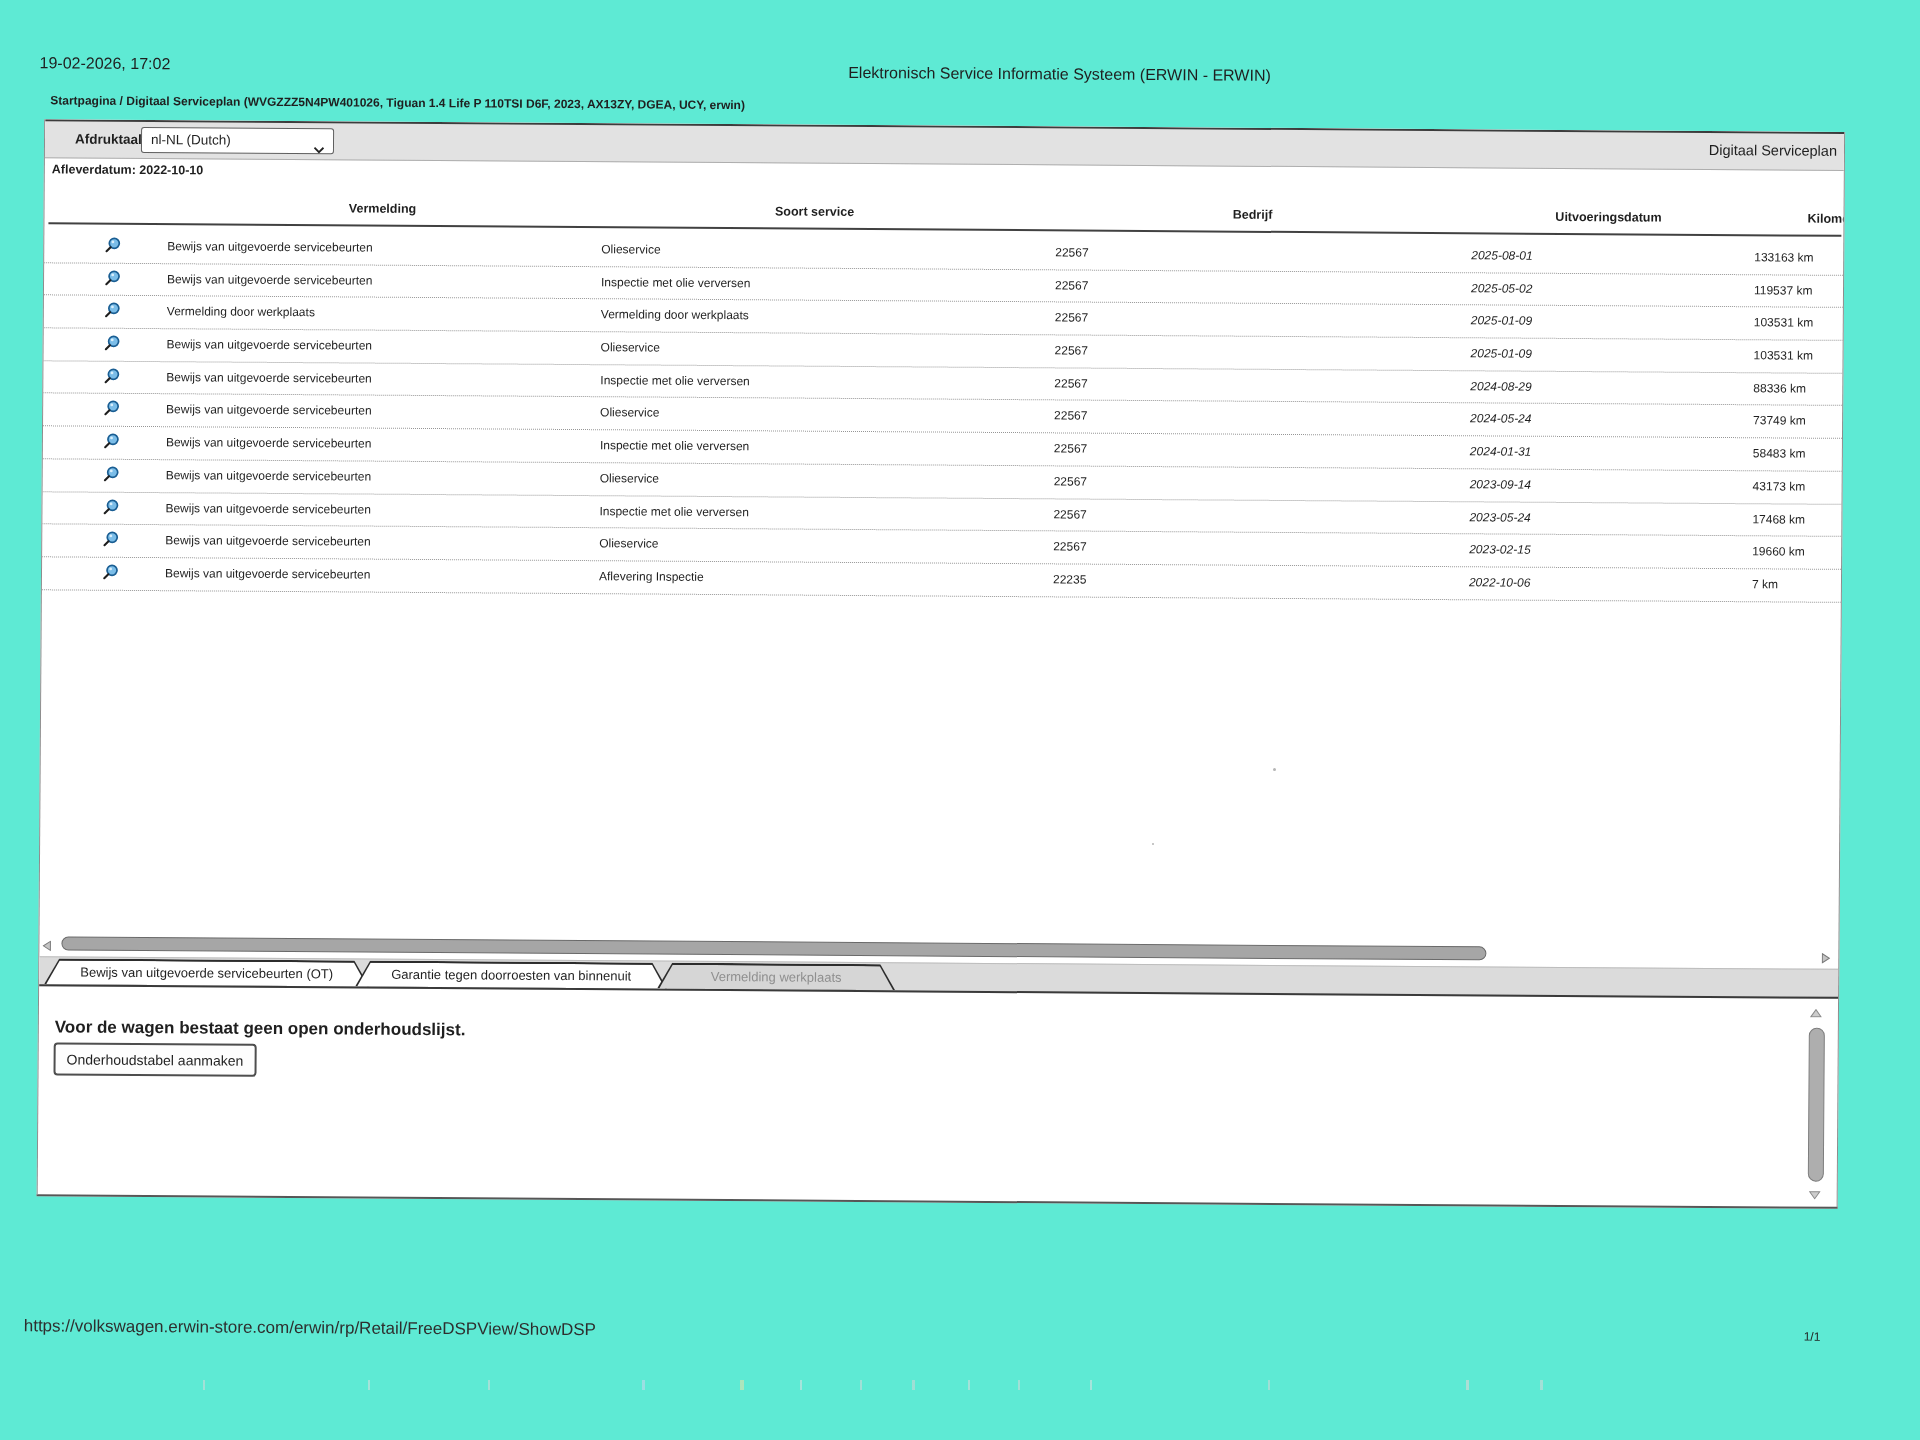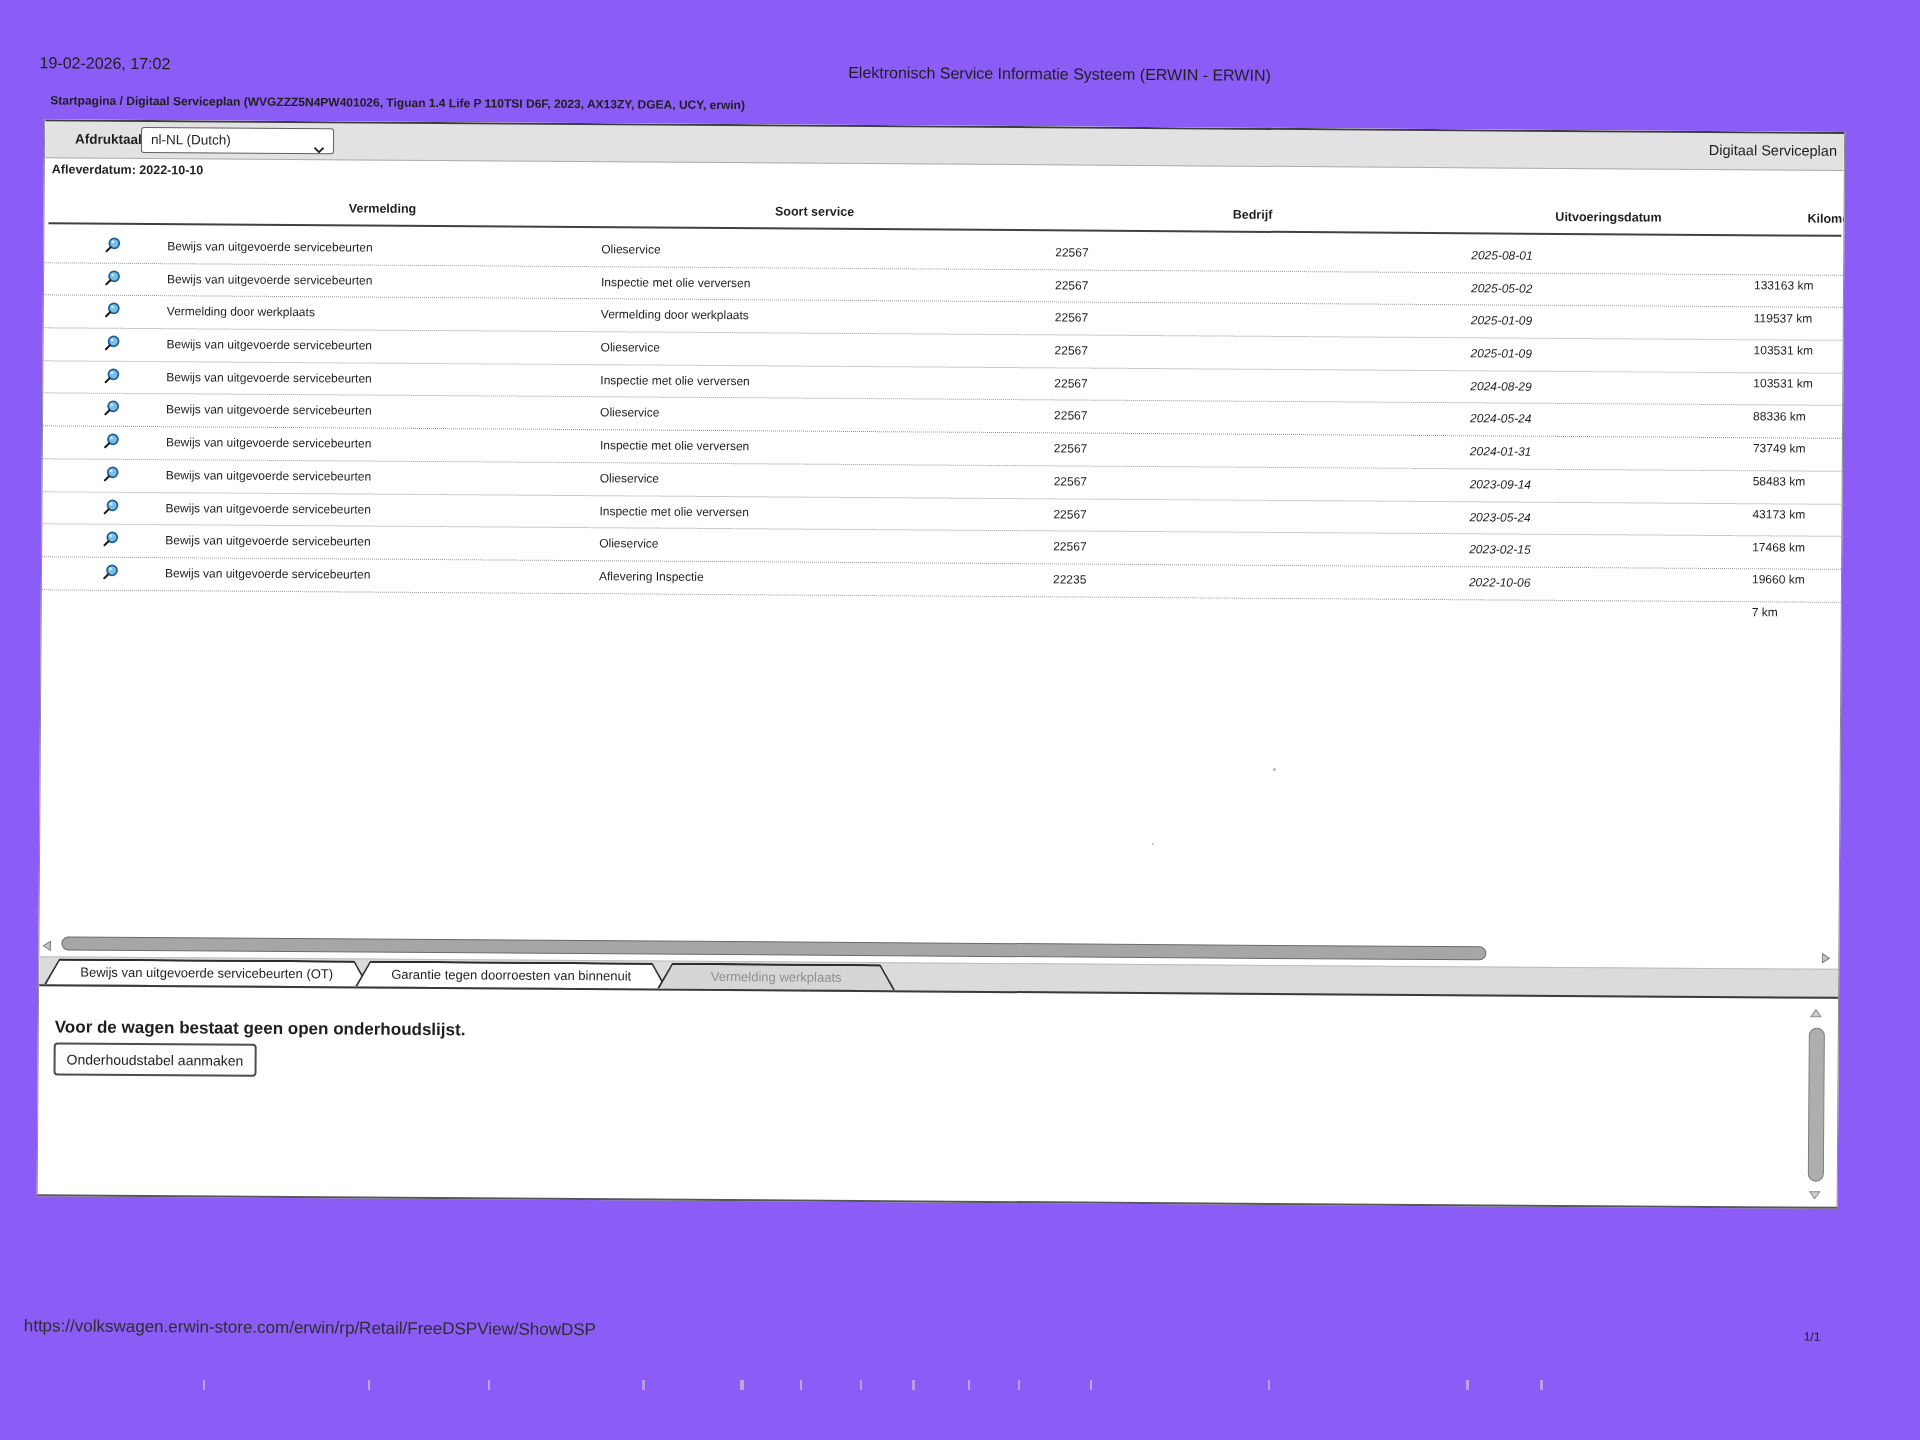--- a/index.html
+++ b/index.html
@@ -1,17 +1,17 @@
 <!DOCTYPE html>
 <html><head>
 <meta charset="utf-8">
 <style>
   html,body{margin:0;padding:0;}
   body{background:#e8e8e8;}
-  .sheet{position:relative;width:1920px;height:1440px;background:#8b5cf6;overflow:hidden;
+  .sheet{position:relative;width:1920px;height:1440px;background:#5eead4;overflow:hidden;
          font-family:"Liberation Sans",sans-serif;color:#1f1f1f;}
   .rot{position:absolute;inset:0;transform:rotate(0.4deg);transform-origin:0 0;}
 
   
   .printed-at{position:absolute;left:40px;top:54px;font-size:16px;}
   .main-title{position:absolute;left:660px;top:58px;width:800px;text-align:center;font-size:16px;}
   .breadcrumb{position:absolute;left:51px;top:93px;font-size:12px;font-weight:bold;}
 
   
   .frame{position:absolute;left:45px;top:119px;width:1799px;height:1075px;background:#fff;
@@ -38,21 +38,21 @@
   .head-line{position:absolute;left:4px;right:2px;top:103px;border-top:2px solid #414141;}
 
   .rows{position:absolute;left:0;top:111px;width:100%;}
   .row{position:relative;height:31.7px;border-bottom:1px dotted #969696;}
   .row .icon{position:absolute;left:60px;top:6px;width:17px;height:17px;cursor:pointer;}
   .cell{position:absolute;top:8px;font-size:12px;white-space:nowrap;}
   .c-verm{left:123px;}
   .c-soort{left:557px;}
   .c-bedrijf{left:992px;margin-left:19px;}
   .c-datum{left:1427px;font-style:italic;}
-  .c-km{left:1710px;margin-top:28px;}
+  .c-km{left:1710px;}
 
   
   .hscroll{position:absolute;left:0;top:815px;width:100%;height:18px;}
   .hscroll .arr-l{position:absolute;left:3px;top:3px;}
   .hscroll .arr-r{position:absolute;right:8px;top:3px;}
   .hscroll .thumb{position:absolute;left:22px;top:2px;width:1423px;height:12px;background:#a6a6a6;
                   border:1px solid #6a6a6a;border-radius:7px;}
 
   
   .tabstrip{position:absolute;left:0;top:837px;width:100%;height:27px;background:#dbdbdb;

